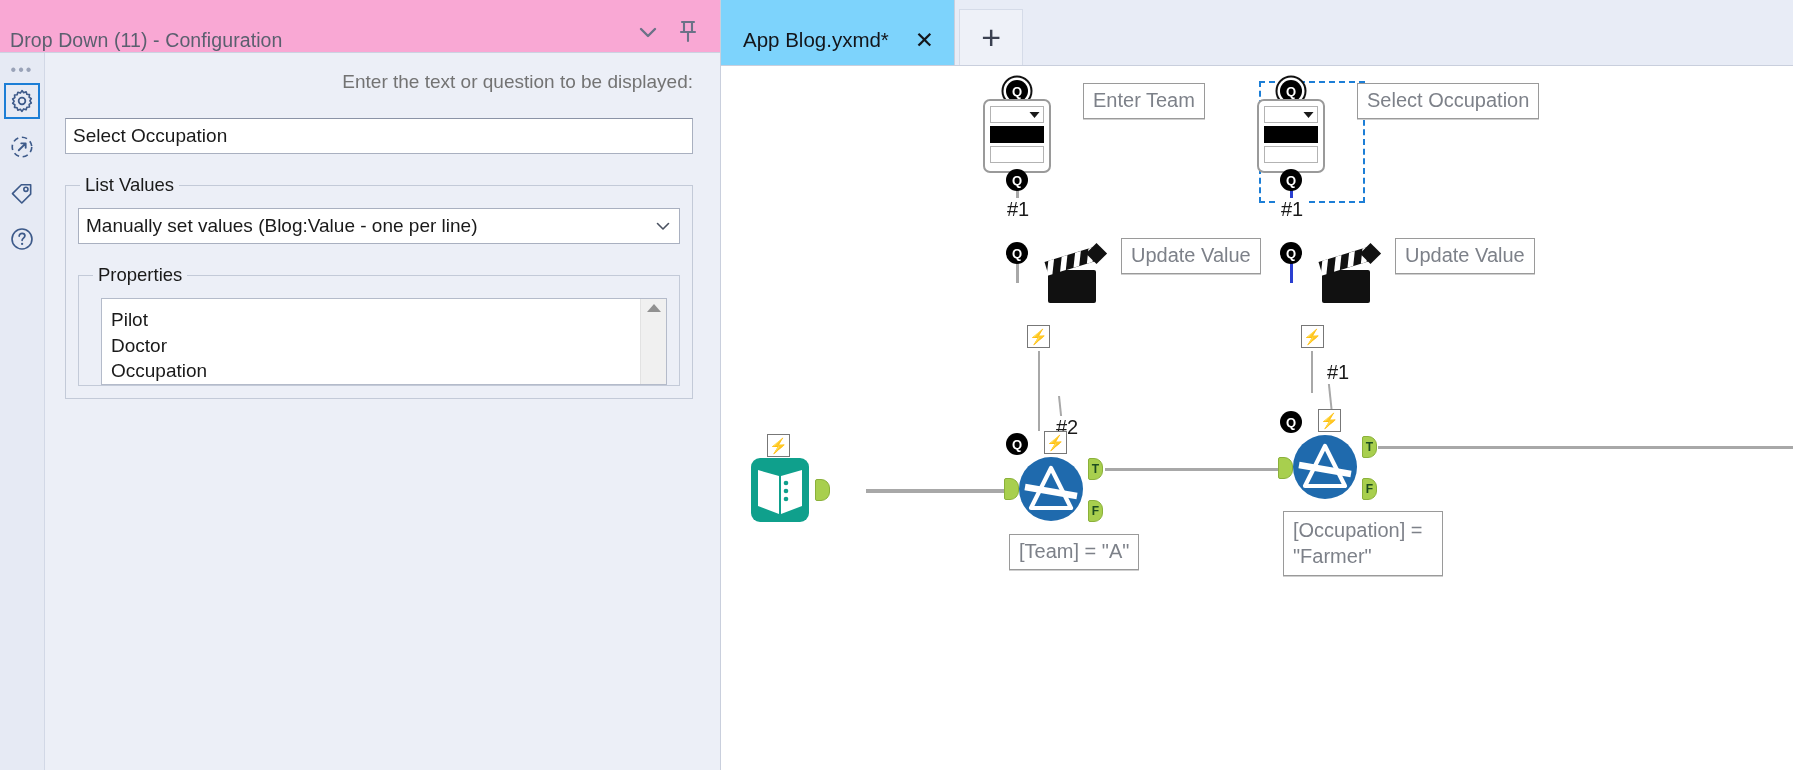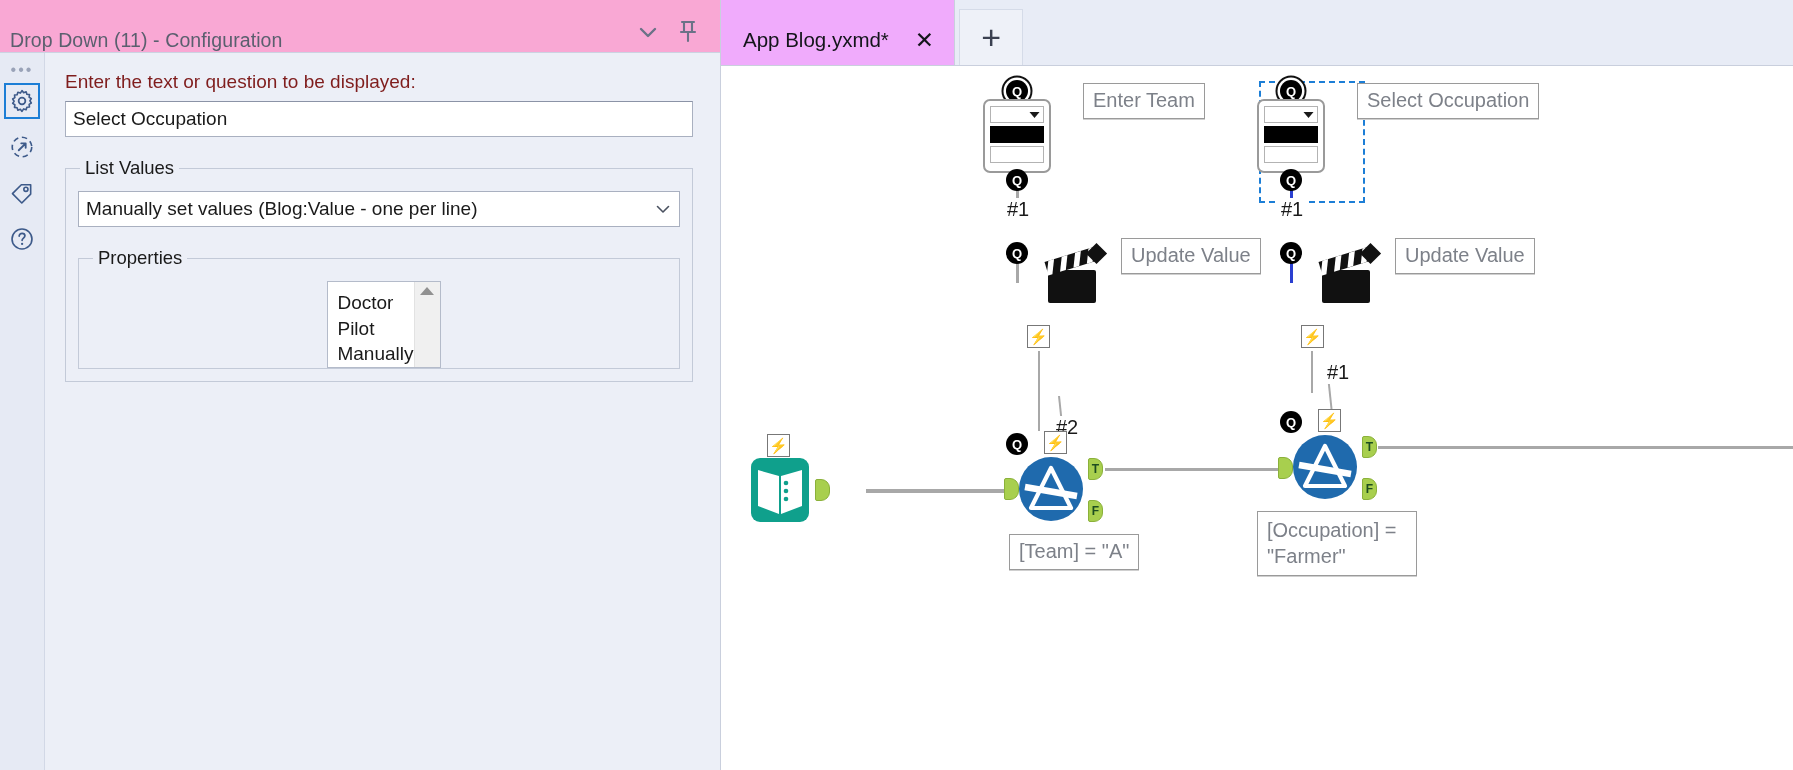--- a/index.html
+++ b/index.html
@@ -67,22 +67,23 @@
   }
   .rail-icon.active { border-color: #1c7ed6; background: #e6eaf4; }
 
   
   .form-area {
     flex: 1; padding: 18px 27px 0 20px;
     min-width: 0;
     display: flex; flex-direction: column;
   }
   .field-label {
-    font-size: 19px; color: #7f1d1d;
-    margin-bottom: 8px;
+    font-size: 19px; color: #737373;
+    margin-bottom: 25px;
+    text-align: right;
   }
   .text-input {
     width: 100%; height: 36px;
     background: #fff;
     border: 1px solid #a9b0c0;
     border-top-color: #8b93a6;
     font-size: 19px; color: #1a1a1a;
     padding: 0 7px;
     font-family: "Liberation Sans", sans-serif;
     outline: none;
@@ -116,21 +117,21 @@
     position: absolute; right: 1px; top: 1px;
     width: 32px; height: 34px;
     display: flex; align-items: center; justify-content: center;
     background: #fff; pointer-events: none;
   }
   fieldset.inner-group {
     border: 1px solid #c3cad8;
     margin-top: 20px;
     padding: 6px 0 0 0;
     flex: 1; min-height: 0;
-    display: flex; flex-direction: column; align-items: center;
+    display: flex; flex-direction: column;
   }
   fieldset.inner-group > legend {
     font-size: 18.5px; color: #1a1a1a;
     padding: 0 5px; margin-left: 14px;
   }
   .props-box {
     margin: 6px 12px 0 22px;
     background: #fff;
     border: 1px solid #b4bbca;
     flex: 1; min-height: 0;
@@ -172,21 +173,21 @@
   .tabbar {
     height: 66px; flex: 0 0 66px;
     background: #e8ecf6;
     border-bottom: 1px solid #c9cfdd;
     display: flex; align-items: flex-end;
     padding-left: 0px;
     position: relative;
   }
   .tab {
     height: 66px;
-    background: #f0abfc;
+    background: #7dd3fc;
     border-right: 1px solid #c9cfdd;
     display: flex; align-items: center;
     padding: 16px 14px 0 22px;
     gap: 20px;
     cursor: pointer;
   }
   .tab-label { font-size: 20.5px; color: #13151a; white-space: nowrap; }
   .tab-close { font-size: 23px; color: #13151a; line-height: 1; cursor: pointer; padding: 0 6px; }
   .tab-new {
     height: 56px; width: 64px;
@@ -325,23 +326,23 @@
               <svg width="18" height="18" viewBox="0 0 18 18">
                   <path d="M3.5 6.5 L9 12 L14.5 6.5" fill="none" stroke="#4a5160" stroke-width="1.6" stroke-linecap="round" stroke-linejoin="round"></path>
                 </svg>
             </div>
           </div>
 
           <fieldset class="inner-group">
             <legend>Properties</legend>
             <div class="props-box">
               <div class="props-list">
+                <div class="item">Pilot</div>
                 <div class="item">Doctor</div>
-                <div class="item">Pilot</div>
-                <div class="item">Manually</div>
+                <div class="item">Occupation</div>
               </div>
               <div class="props-scrollbar">
                 <div class="sb-arrow"></div>
               </div>
             </div>
           </fieldset>
         </fieldset>
       </div>
     </div>
   </div>
@@ -473,20 +474,20 @@
       <div class="anchor" style="left:557px; top:391px;"></div>
       <div class="filter-node" style="left:571px; top:368px;">
         <svg width="66" height="66" viewBox="0 0 66 66">
           <circle cx="33" cy="33" r="32" fill="#1f6aad"></circle>
           <path d="M33 12 L53 52 L13 52 Z" fill="none" stroke="#fff" stroke-width="4.2" stroke-linejoin="round"></path>
           <path d="M7 31 L59 40" fill="none" stroke="#fff" stroke-width="6.5"></path>
         </svg>
       </div>
       <div class="anchor" style="left:641px; top:370px;">T</div>
       <div class="anchor" style="left:641px; top:412px;">F</div>
-      <div class="lbl-box multiline" style="left:536px; top:445px; width:160px;">
+      <div class="lbl-box multiline" style="left:562px; top:445px; width:160px;">
         <div>[Occupation] =</div>
         <div>"Farmer"</div>
       </div>
 
     </div>
   </div>
 </div>
 
 </body></html>

